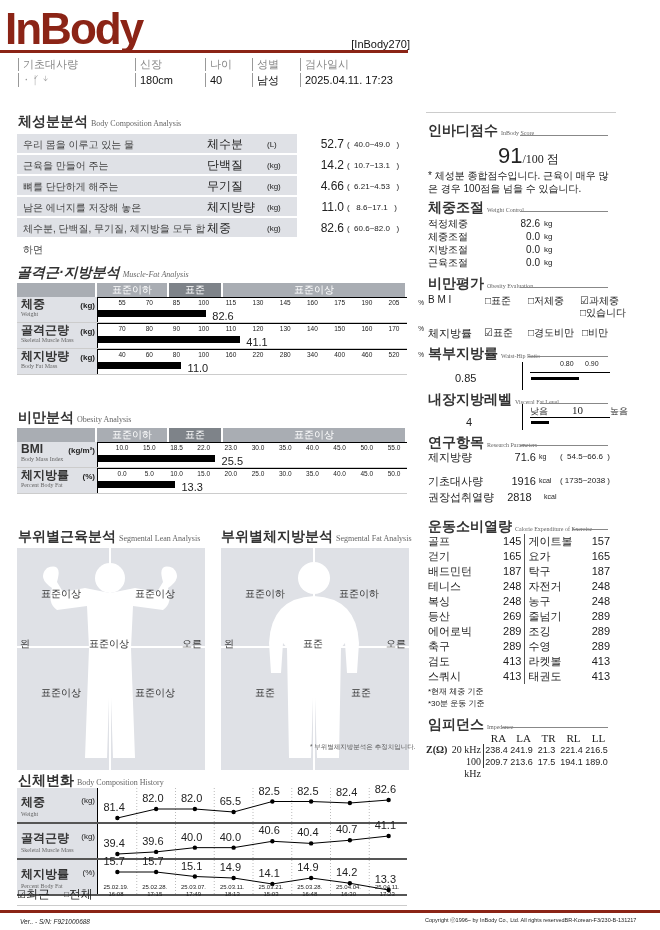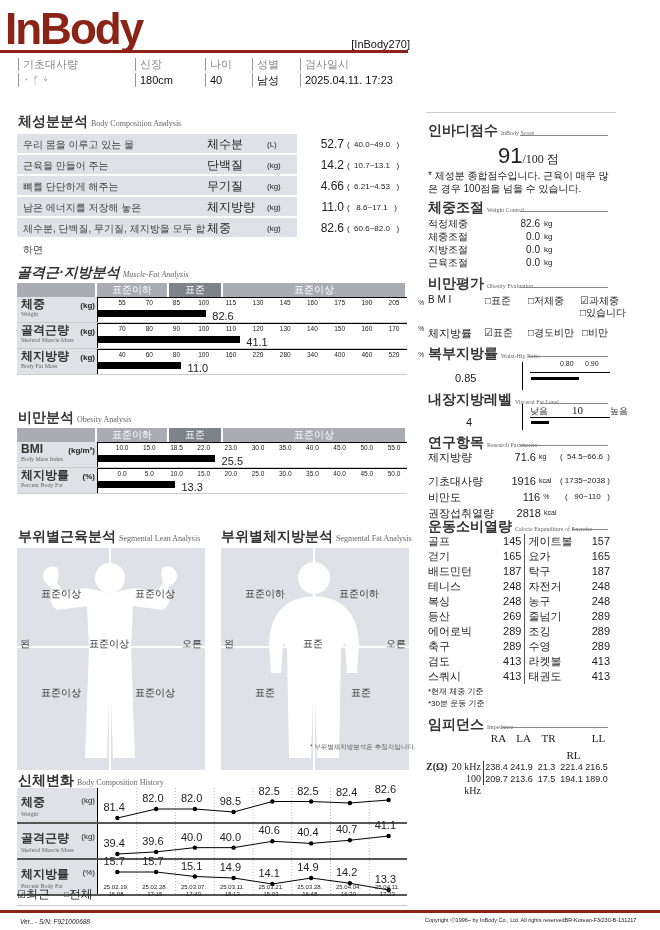--- a/index.html
+++ b/index.html
@@ -327,21 +327,21 @@
           <circle cx="96.875" cy="21" r="2.2" fill="#000"></circle>
           <circle cx="135.625" cy="24.00000000000007" r="2.2" fill="#000"></circle>
           <circle cx="174.375" cy="13.499999999999929" r="2.2" fill="#000"></circle>
           <circle cx="213.125" cy="13.499999999999929" r="2.2" fill="#000"></circle>
           <circle cx="251.875" cy="14.999999999999858" r="2.2" fill="#000"></circle>
           <circle cx="290.625" cy="12" r="2.2" fill="#000"></circle>
         </svg>
         <div style="position:absolute;left:5.375px;top:13px;font-size:11px;">81.4</div>
         <div style="position:absolute;left:44.125px;top:4px;font-size:11px;">82.0</div>
         <div style="position:absolute;left:82.875px;top:4px;font-size:11px;">82.0</div>
-        <div style="position:absolute;left:121.625px;top:7.000000000000071px;font-size:11px;">98.5</div>
+        <div style="position:absolute;left:121.625px;top:7.000000000000071px;font-size:11px;">65.5</div>
         <div style="position:absolute;left:160.375px;top:-3.500000000000071px;font-size:11px;">82.5</div>
         <div style="position:absolute;left:199.125px;top:-3.500000000000071px;font-size:11px;">82.5</div>
         <div style="position:absolute;left:237.875px;top:-2.000000000000142px;font-size:11px;text-align:right;">82.4</div>
         <div style="position:absolute;left:276.625px;top:-5px;font-size:11px;">82.6</div>
       </div>
     </div>
     <div class="hrow">
       <div class="lab">
         <div class="k">골격근량</div>
         <div class="e">Skeletal Muscle Mass</div>
@@ -532,28 +532,22 @@
       <div style="width:22px;font-size:7px;">kg</div>
       <div style="font-size:8px;white-space:pre;">(  54.5~66.6  )</div>
     </div>
     <div class="kv" style="height:16px;line-height:16px;font-size:11px;margin-top:8px;">
       <div style="width:70px;">기초대사량</div>
       <div style="width:46px;text-align:right;padding-right:3px;">1916</div>
       <div style="width:22px;font-size:7px;">kcal</div>
       <div style="font-size:8px;white-space:pre;">( 1735~2038 )</div>
     </div>
     <div class="kv" style="height:16px;line-height:16px;font-size:11px;">
-      <div style="width:70px;">비만도</div>
-      <div style="width:46px;text-align:right;padding-right:3px;">116</div>
-      <div style="width:22px;font-size:7px;">%</div>
-      <div style="font-size:8px;white-space:pre;">(   90~110   )</div>
-    </div>
-    <div class="kv" style="height:16px;line-height:16px;font-size:11px;">
       <div style="width:70px;">권장섭취열량</div>
-      <div style="width:46px;text-align:right;padding-right:3px;">2818</div>
+      <div style="width:46px;text-align:center;padding-right:3px;">2818</div>
       <div style="width:22px;font-size:7px;">kcal</div>
       <div style="font-size:8px;white-space:pre;"></div>
     </div>
   </div>
 
 <div class="abs sec-title" style="left:428px;top:518px;"><span>운동소비열량</span><small style="font-size:6px;">Calorie Expenditure of Exercise</small></div>
 <div class="rline" style="left:572px;top:529px;width:36px;"></div>
 <div class="abs rc" style="top:534px;" id="cal">
     <div class="ex-row">
       <div class="n">골프</div>
@@ -621,21 +615,21 @@
   <div>*30분 운동 기준</div>
 </div>
 
 <div class="abs sec-title" style="left:428px;top:716px;"><span>임피던스</span><small style="font-size:6px;">Impedance</small></div>
 <div class="rline" style="left:502px;top:727px;width:106px;"></div>
 <div class="abs" id="imp" style="left:426px;top:732px;width:186px;">
     <div style="display:flex;font-family:&quot;Liberation Serif&quot;,serif;font-size:11px;padding-left:60px;">
       <div style="width:25px;text-align:center;">RA</div>
       <div style="width:25px;text-align:center;">LA</div>
       <div style="width:25px;text-align:center;">TR</div>
-      <div style="width:25px;text-align:center;margin-top:17px;">RL</div>
+      <div style="width:25px;text-align:center;">RL</div>
       <div style="width:25px;text-align:center;">LL</div>
     </div>
     <div style="display:flex;font-size:9px;height:12px;line-height:12px;">
       <div style="width:22px;font-family:&quot;Liberation Serif&quot;,serif;font-weight:bold;font-size:10px;">Z(Ω)</div>
       <div style="width:36px;text-align:right;padding-right:2px;border-right:1px solid #333;font-family:&quot;Liberation Serif&quot;,serif;font-size:10px;">20 kHz</div>
       <div style="width:25px;text-align:center;">238.4</div>
       <div style="width:25px;text-align:center;">241.9</div>
       <div style="width:25px;text-align:center;">21.3</div>
       <div style="width:25px;text-align:center;">221.4</div>
       <div style="width:25px;text-align:center;">216.5</div>

